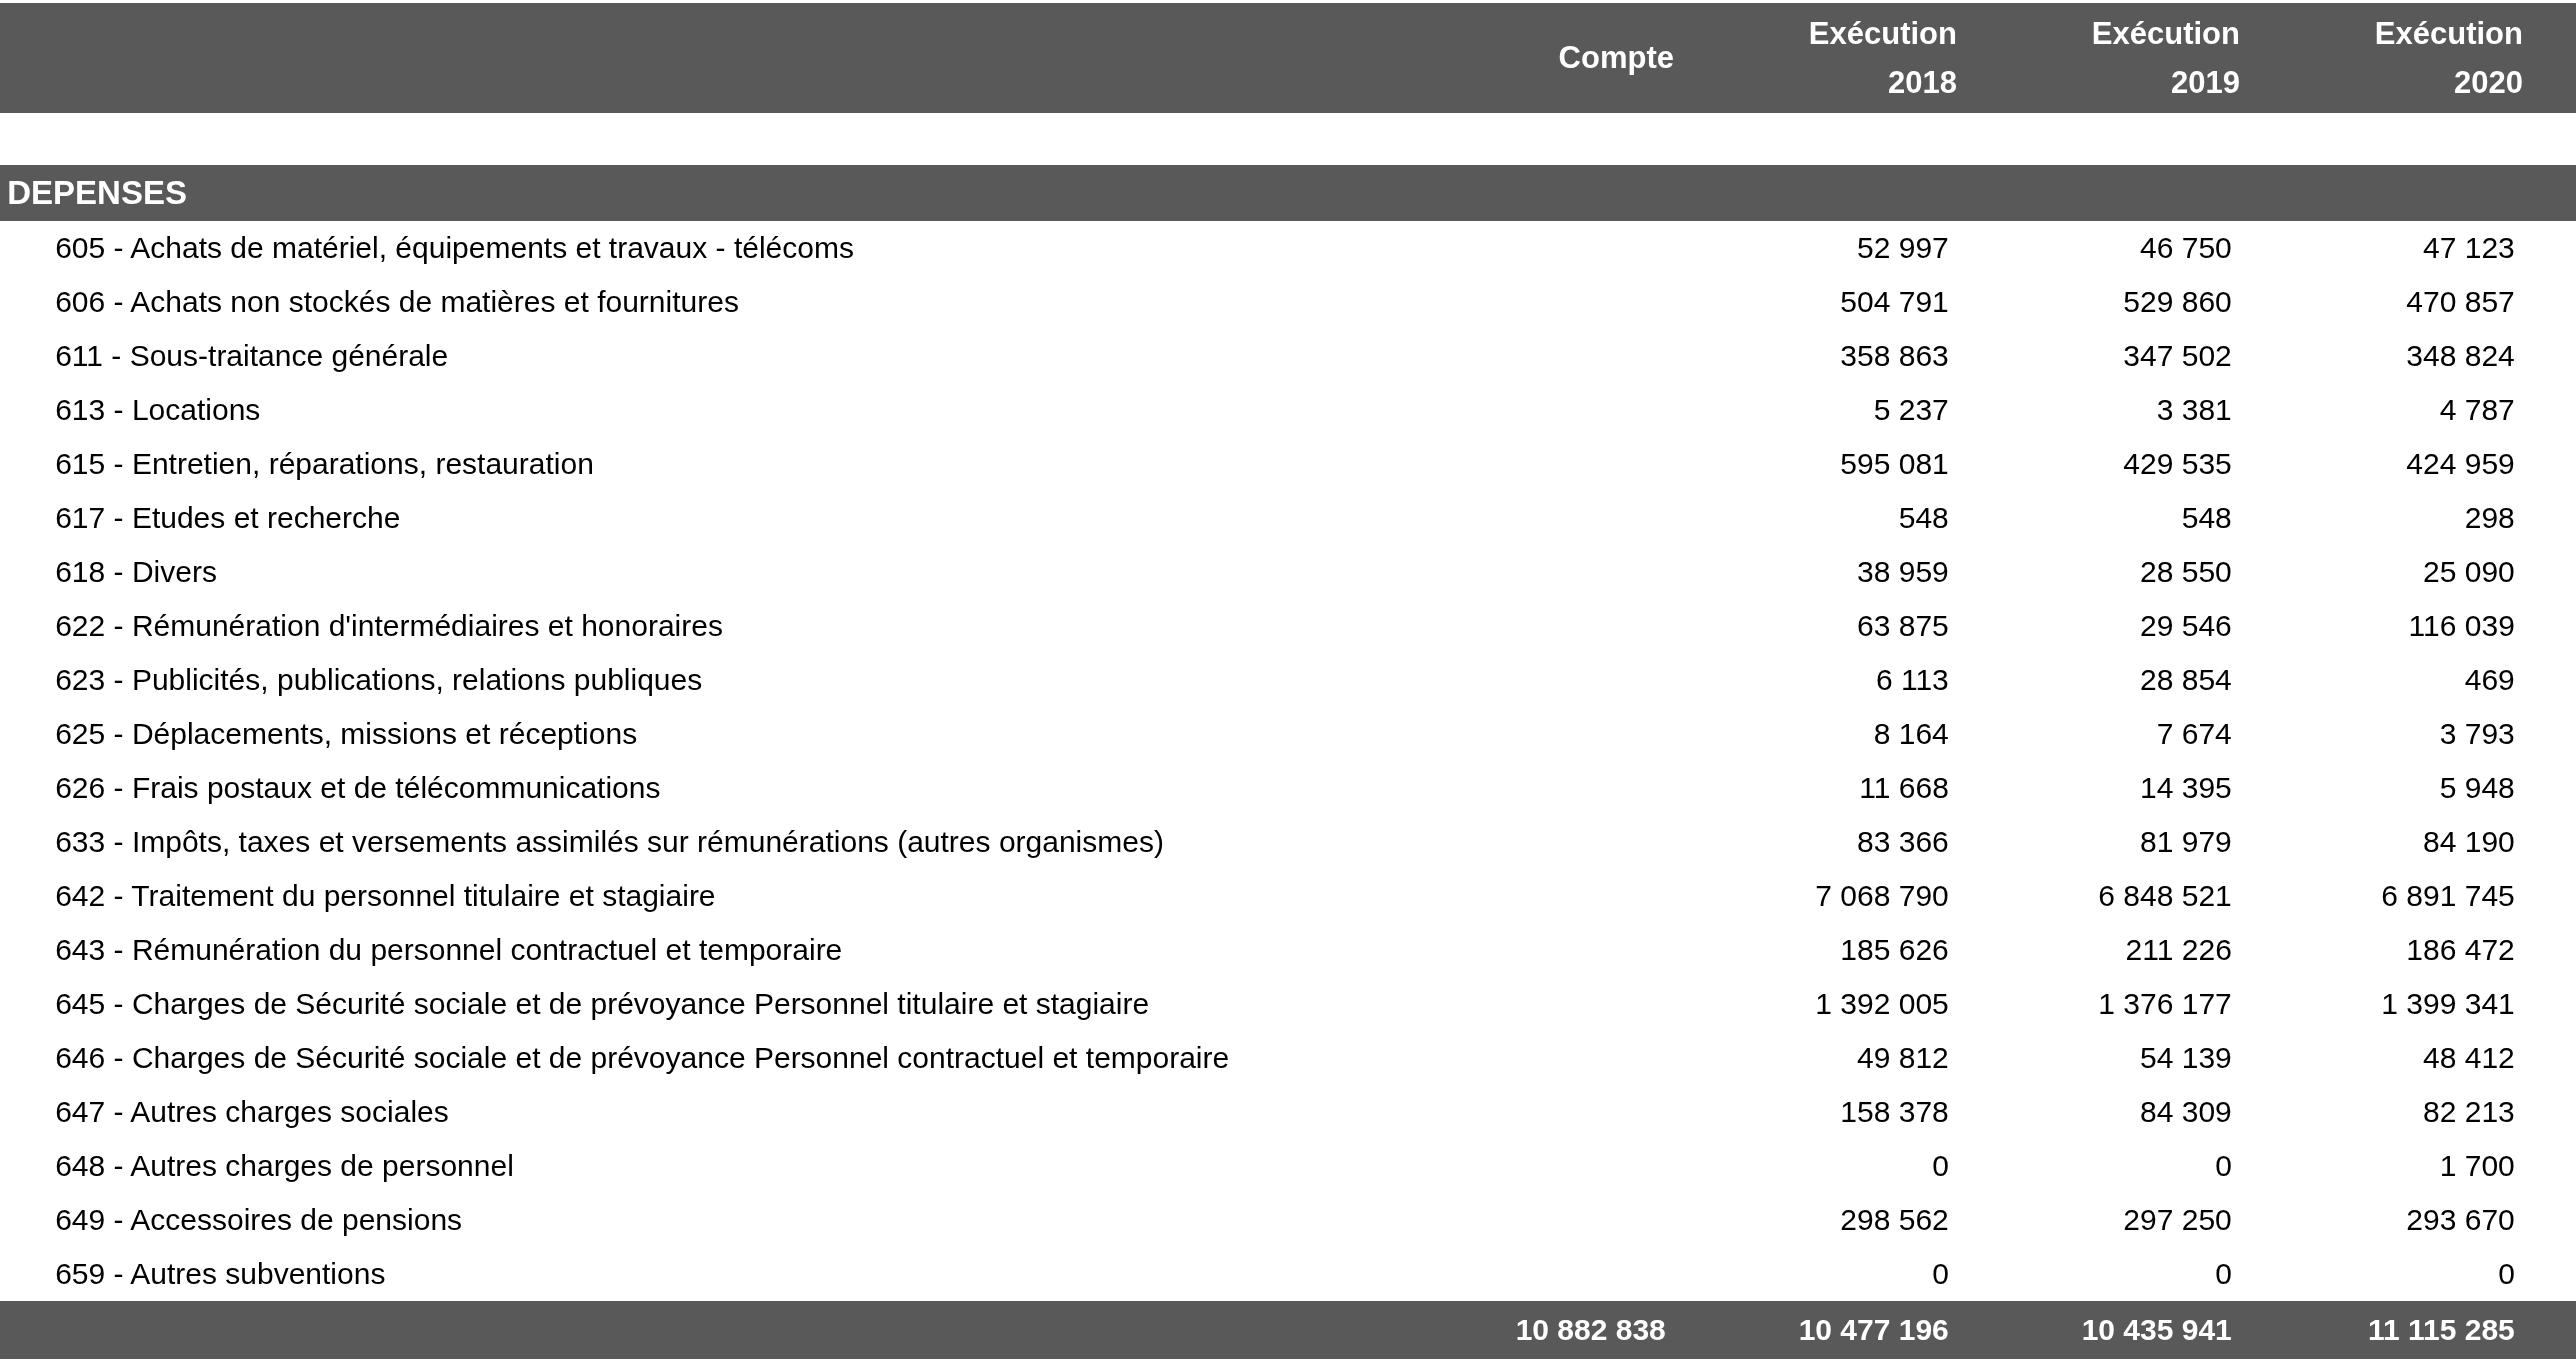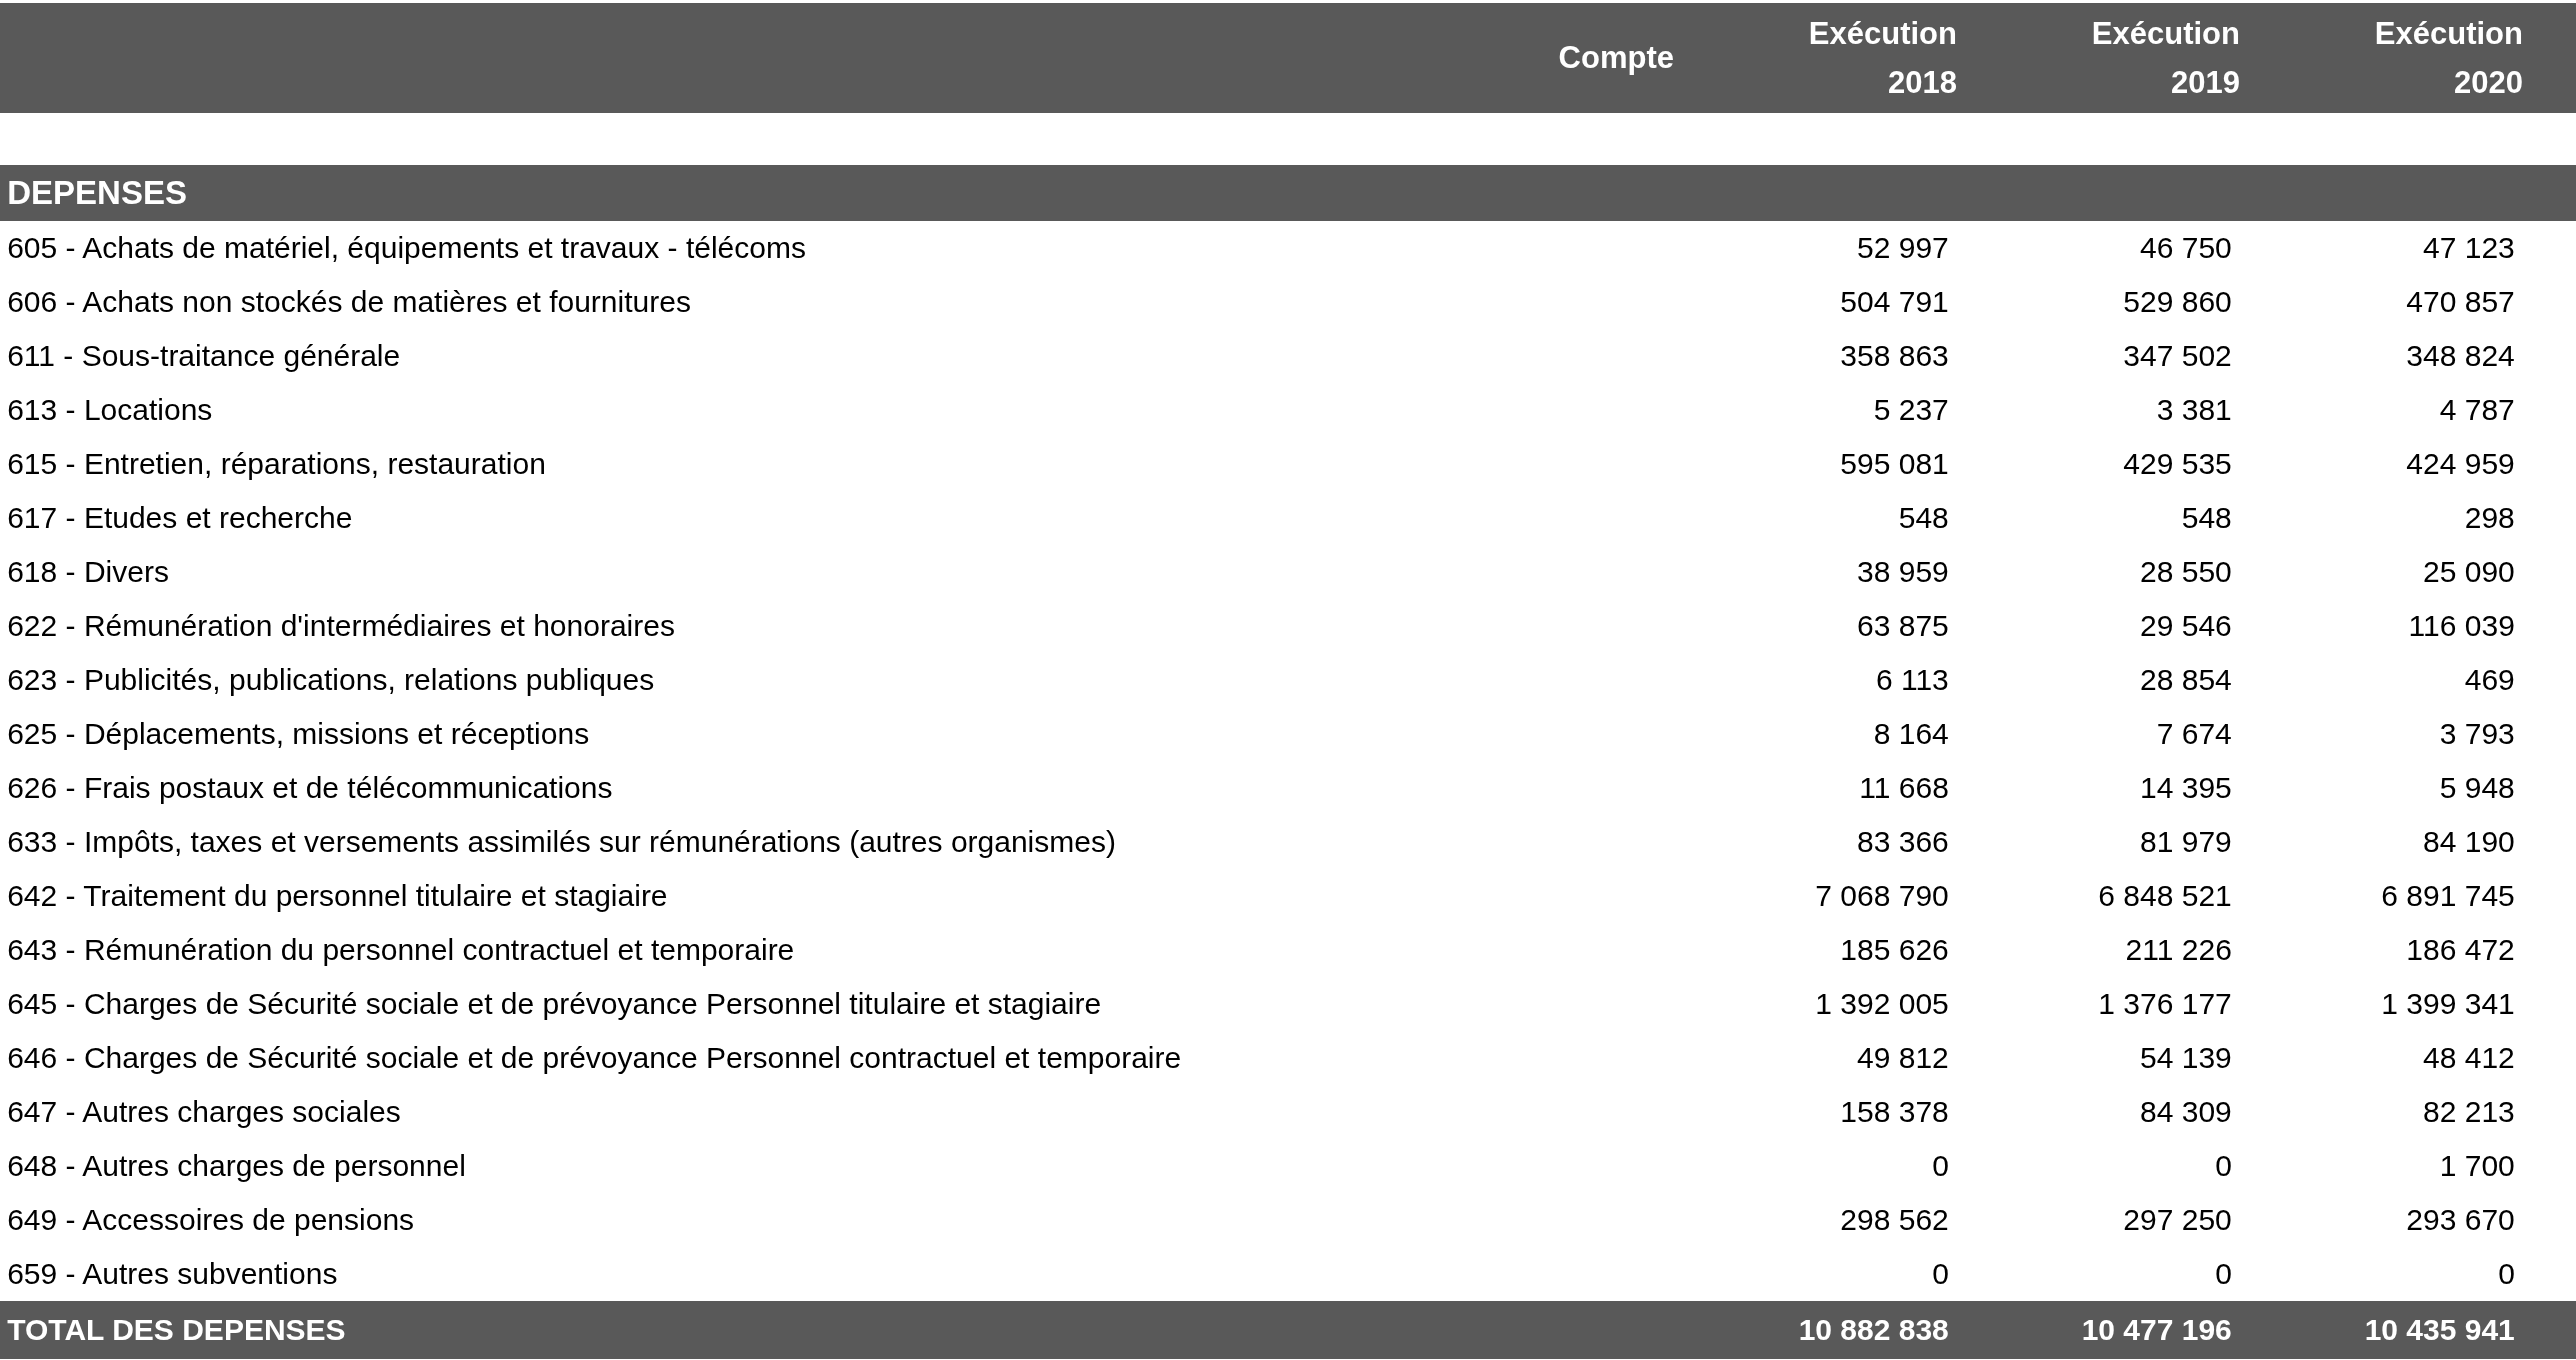--- a/index.html
+++ b/index.html
@@ -18,21 +18,21 @@
   }
   .header-account{text-align:right;}
   .header-year{text-align:right;line-height:1.6;}
   .spacer{height:52px;background:#ffffff;}
   .section-bar{
     height:56px;background:#595959;color:#ffffff;
     display:flex;align-items:center;
     font-weight:700;font-size:33px;padding-left:7.2px;box-sizing:border-box;
   }
   .data-row{height:54px;font-size:30px;background:#ffffff;}
-  .label-cell{padding-left:7.2px;white-space:nowrap;overflow:hidden;}
+  .label-cell{padding-left:7.2px;white-space:nowrap;overflow:hidden;margin-left:48px;}
   .value-cell{text-align:right;padding-right:8.2px;white-space:nowrap;}
   .total-row{
     height:58px;background:#595959;color:#ffffff;font-weight:700;font-size:30px;
   }
   .total-row .label-cell{font-size:30px;}
 </style>
 </head>
 <body>
 
 <div class="page">
@@ -221,21 +221,20 @@
       <div class="label-cell">659 - Autres subventions</div>
       <div class="value-cell">0</div>
       <div class="value-cell">0</div>
       <div class="value-cell">0</div>
       <div class="value-cell">0</div>
 
     </div>
     </div>
 
   <div class="grid total-row">
-    <div class="label-cell">TOTAL DES DEPENSES</div>
     <div class="value-cell">10 882 838</div>
     <div class="value-cell">10 477 196</div>
     <div class="value-cell">10 435 941</div>
     <div class="value-cell">11 115 285</div>
 
   </div>
 
 </div>
 
 

